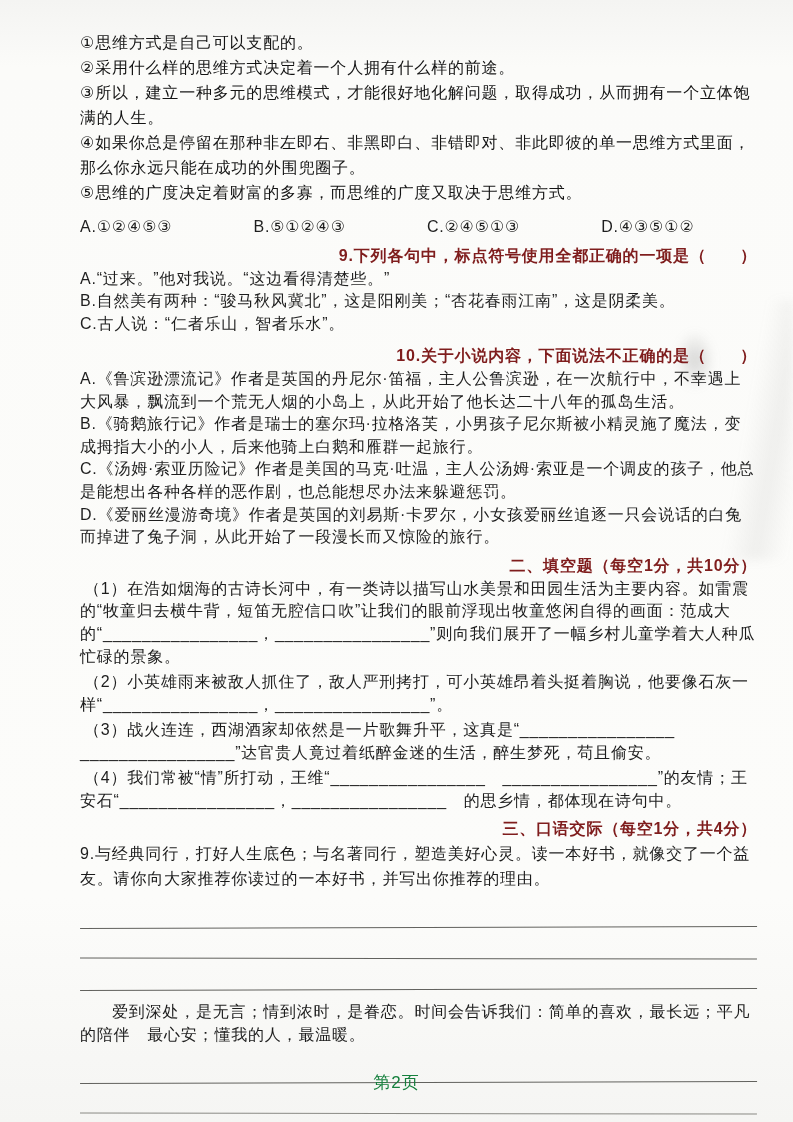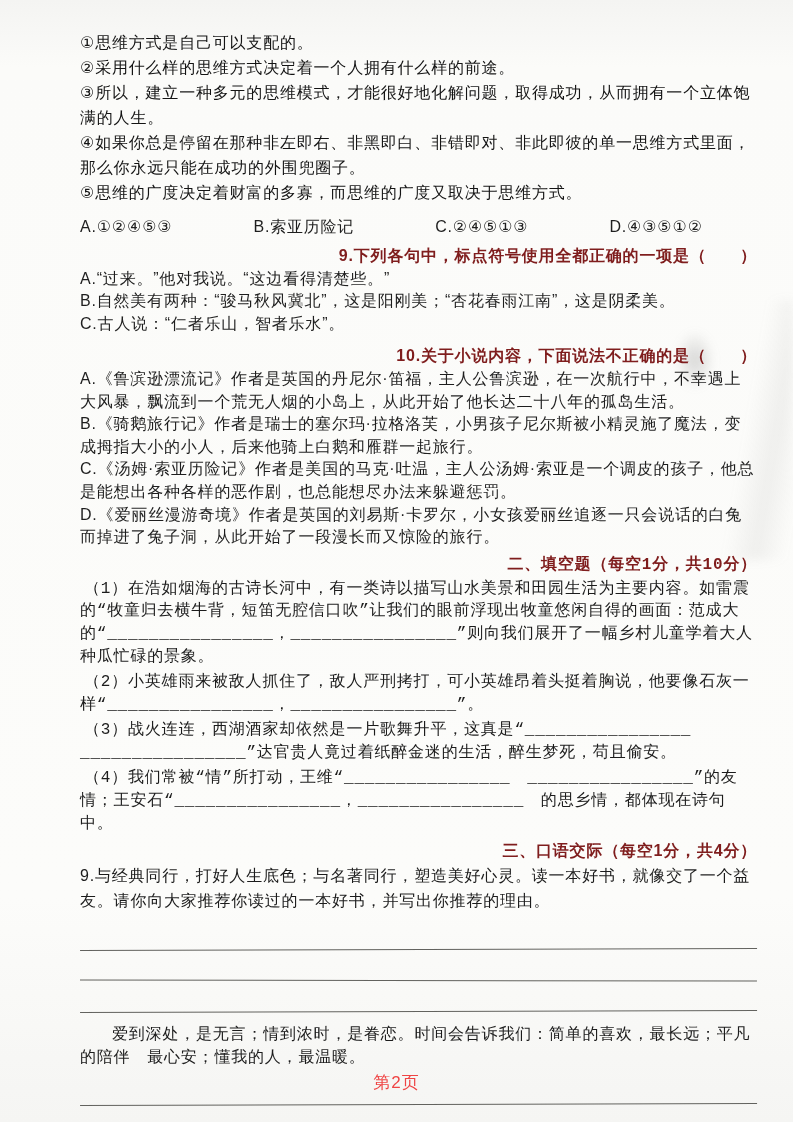--- a/index.html
+++ b/index.html
@@ -16,35 +16,35 @@
   }
   p{margin:0;}
   section{margin:0;}
   .stmt{color:#141414;}
   .qtitle{font-weight:700;color:#7f1d1d;text-align:right;}
   .opts-row{display:flex;gap:81px;margin-top:9px;}
   .opt{color:#1e1e1e;}
   .q9 p, .q10 p{line-height:22.6px;}
   .q9{margin-top:6px;}
   .q10{margin-top:10px;}
-  .fills{margin-top:4px;font-family:Liberation Mono, monospace;}
+  .fills{margin-top:4px;}
   .fills .fill{line-height:22.6px;margin-bottom:3px;text-indent:4px;}
   .sec3{margin-top:2px;}
   .sec3 .prompt{line-height:25px;}
   .sec4 .quote{line-height:23px;text-indent:2em;}
   .answer-line{
     height:30px;border-bottom:1.6px solid #62625e;
     transform:rotate(-0.15deg);
   }
   .answer-line.l2{transform:rotate(0.1deg);}
   .answer-line.faded{border-bottom-color:#8a8a85;}
   .lines-block{margin-top:6px;margin-bottom:10px;}
   .footer{
     position:absolute;bottom:28px;left:0;width:100%;
-    text-align:center;font-size:17px;color:#ef4444;letter-spacing:1px;
+    text-align:center;font-size:17px;color:#15803d;letter-spacing:1px;
   }
   
   .scan-smudge{
     position:absolute;right:78px;top:330px;width:40px;height:60px;
     background:radial-gradient(ellipse at center,rgba(120,120,120,0.28),rgba(120,120,120,0) 70%);
     filter:blur(4px);pointer-events:none;
   }
   .scan-band{
     position:absolute;right:0;top:300px;width:110px;height:260px;
     background:linear-gradient(100deg,rgba(0,0,0,0) 55%,rgba(130,130,130,0.10) 75%,rgba(0,0,0,0) 95%);
@@ -61,21 +61,21 @@
   <div class="content">
 
     <section class="q8">
       <p class="stmt">①思维方式是自己可以支配的。</p>
       <p class="stmt">②采用什么样的思维方式决定着一个人拥有什么样的前途。</p>
       <p class="stmt">③所以，建立一种多元的思维模式，才能很好地化解问题，取得成功，从而拥有一个立体饱满的人生。</p>
       <p class="stmt">④如果你总是停留在那种非左即右、非黑即白、非错即对、非此即彼的单一思维方式里面，那么你永远只能在成功的外围兜圈子。</p>
       <p class="stmt">⑤思维的广度决定着财富的多寡，而思维的广度又取决于思维方式。</p>
       <div class="opts-row">
         <span class="opt">A.①②④⑤③</span>
-        <span class="opt">B.索亚历险记</span>
+        <span class="opt">B.⑤①②④③</span>
         <span class="opt">C.②④⑤①③</span>
         <span class="opt">D.④③⑤①②</span>
       </div>
     </section>
 
     <section class="q9">
       <p class="qtitle">9.下列各句中，标点符号使用全都正确的一项是（　　）</p>
       <p class="opt">A.“过来。”他对我说。“这边看得清楚些。”</p>
       <p class="opt">B.自然美有两种：“骏马秋风冀北”，这是阳刚美；“杏花春雨江南”，这是阴柔美。</p>
       <p class="opt">C.古人说：“仁者乐山，智者乐水”。</p>

